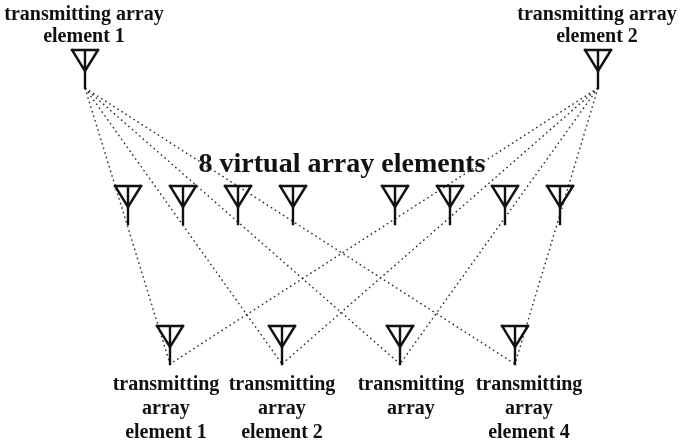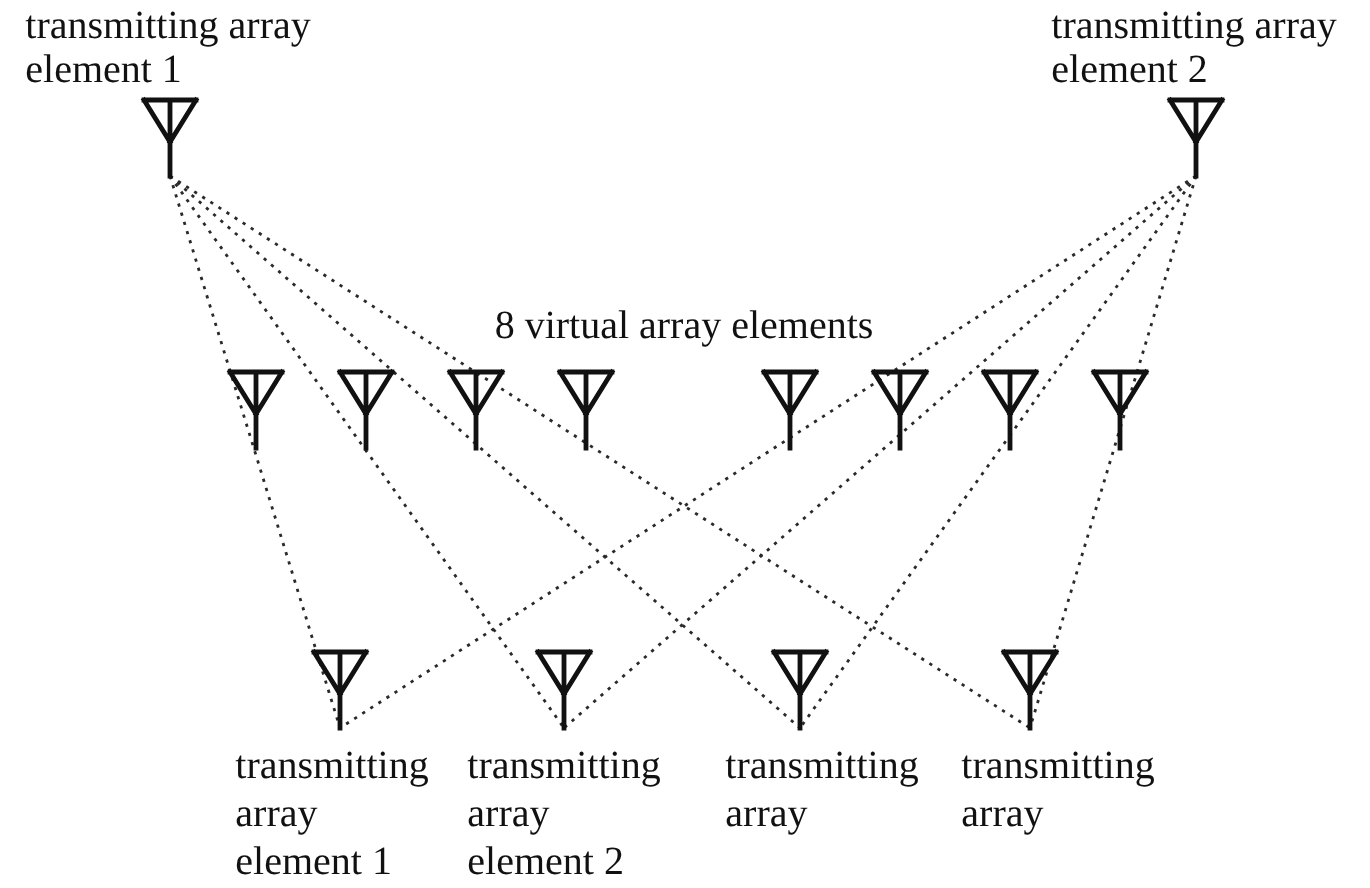--- a/index.html
+++ b/index.html
@@ -28,32 +28,33 @@
   }
   .ant-path {
     stroke: var(--ink, #111111);
     stroke-width: 2.4;
     fill: none;
     stroke-linecap: square;
   }
   .lbl {
     position: absolute;
     transform: translateX(-50%);
+    text-align: center;
     color: var(--ink, #111111);
-    font-weight: normal;
+    font-weight: bold;
     white-space: nowrap;
   }
   .lbl span { display: block; }
   .lbl-top {
     font-size: 20px;
     line-height: 22px;
     top: 2px;
   }
   .lbl-mid {
-    font-size: 20px;
+    font-size: 28px;
     line-height: 24px;
     top: 151px;
   }
   .lbl-bottom {
     font-size: 20px;
     line-height: 24px;
     top: 371px;
   }
 </style>
 </head>
@@ -124,15 +125,16 @@
     <span>array</span>
     <span>element 2</span>
   </div>
   <div class="lbl lbl-bottom" style="left:411px;">
     <span>transmitting</span>
     <span>array</span>
   </div>
   <div class="lbl lbl-bottom" style="left:529px;">
     <span>transmitting</span>
     <span>array</span>
+    <span>element 4</span>
   </div>
 
 </div>
 
 </body></html>

